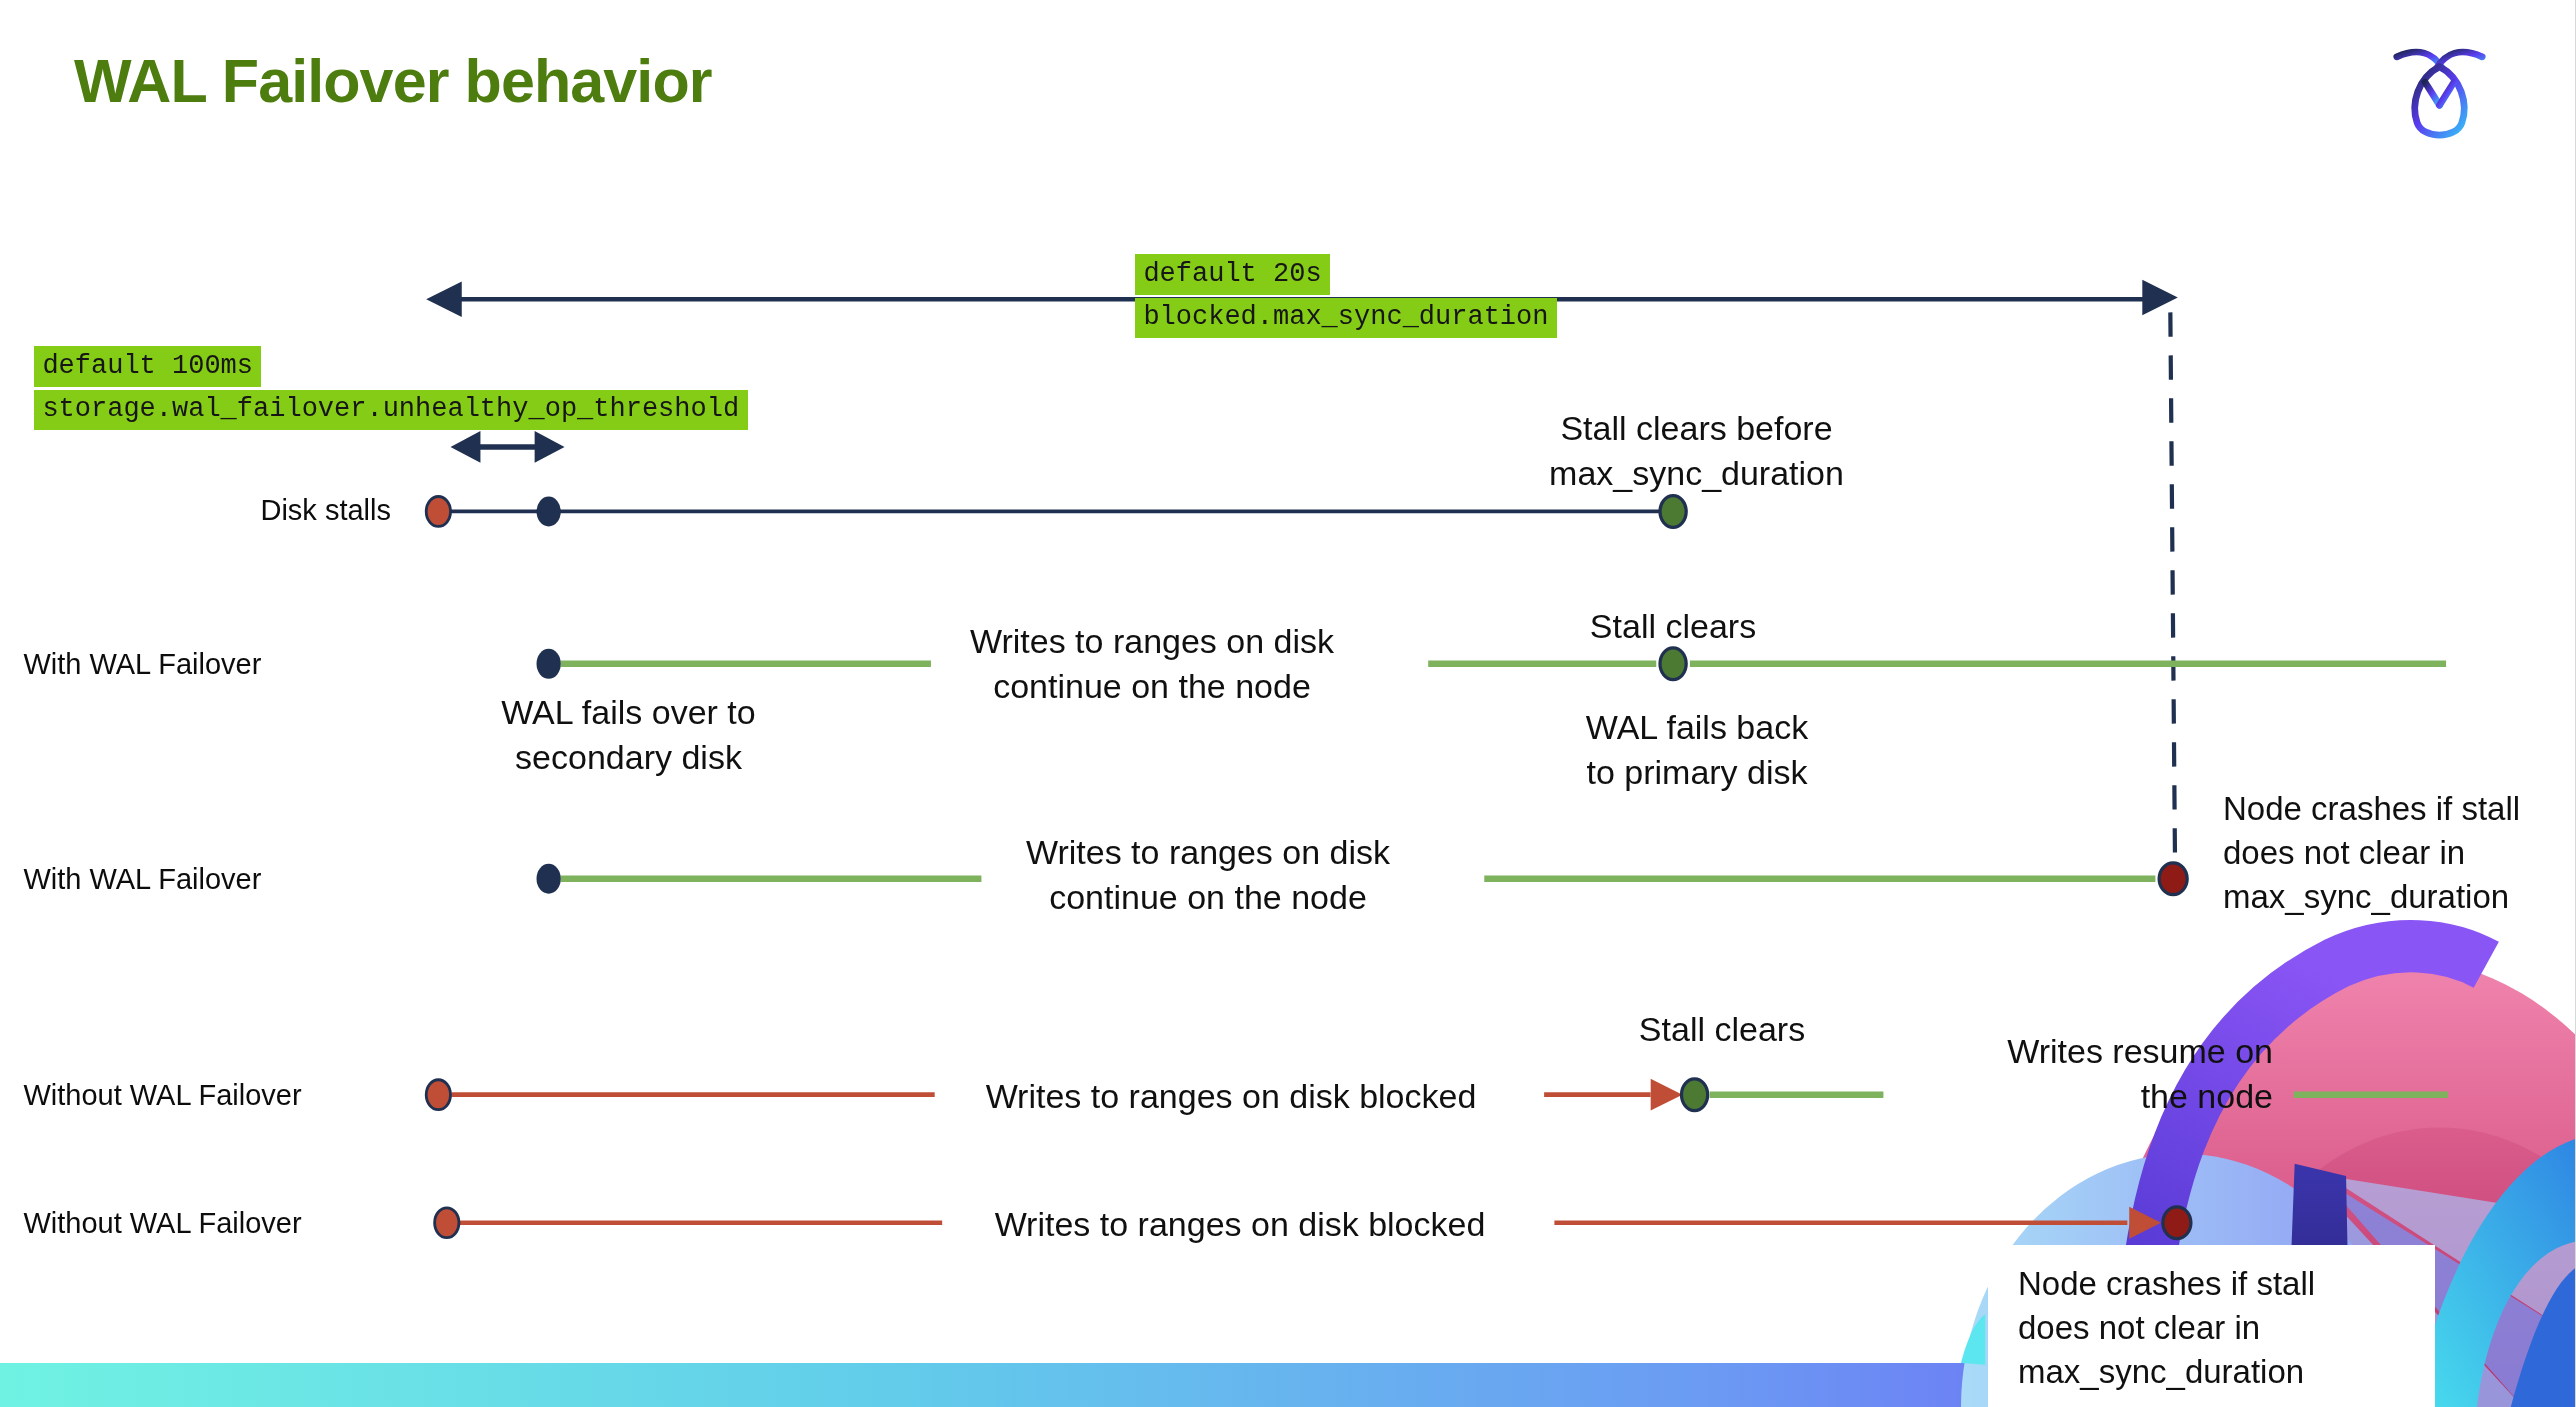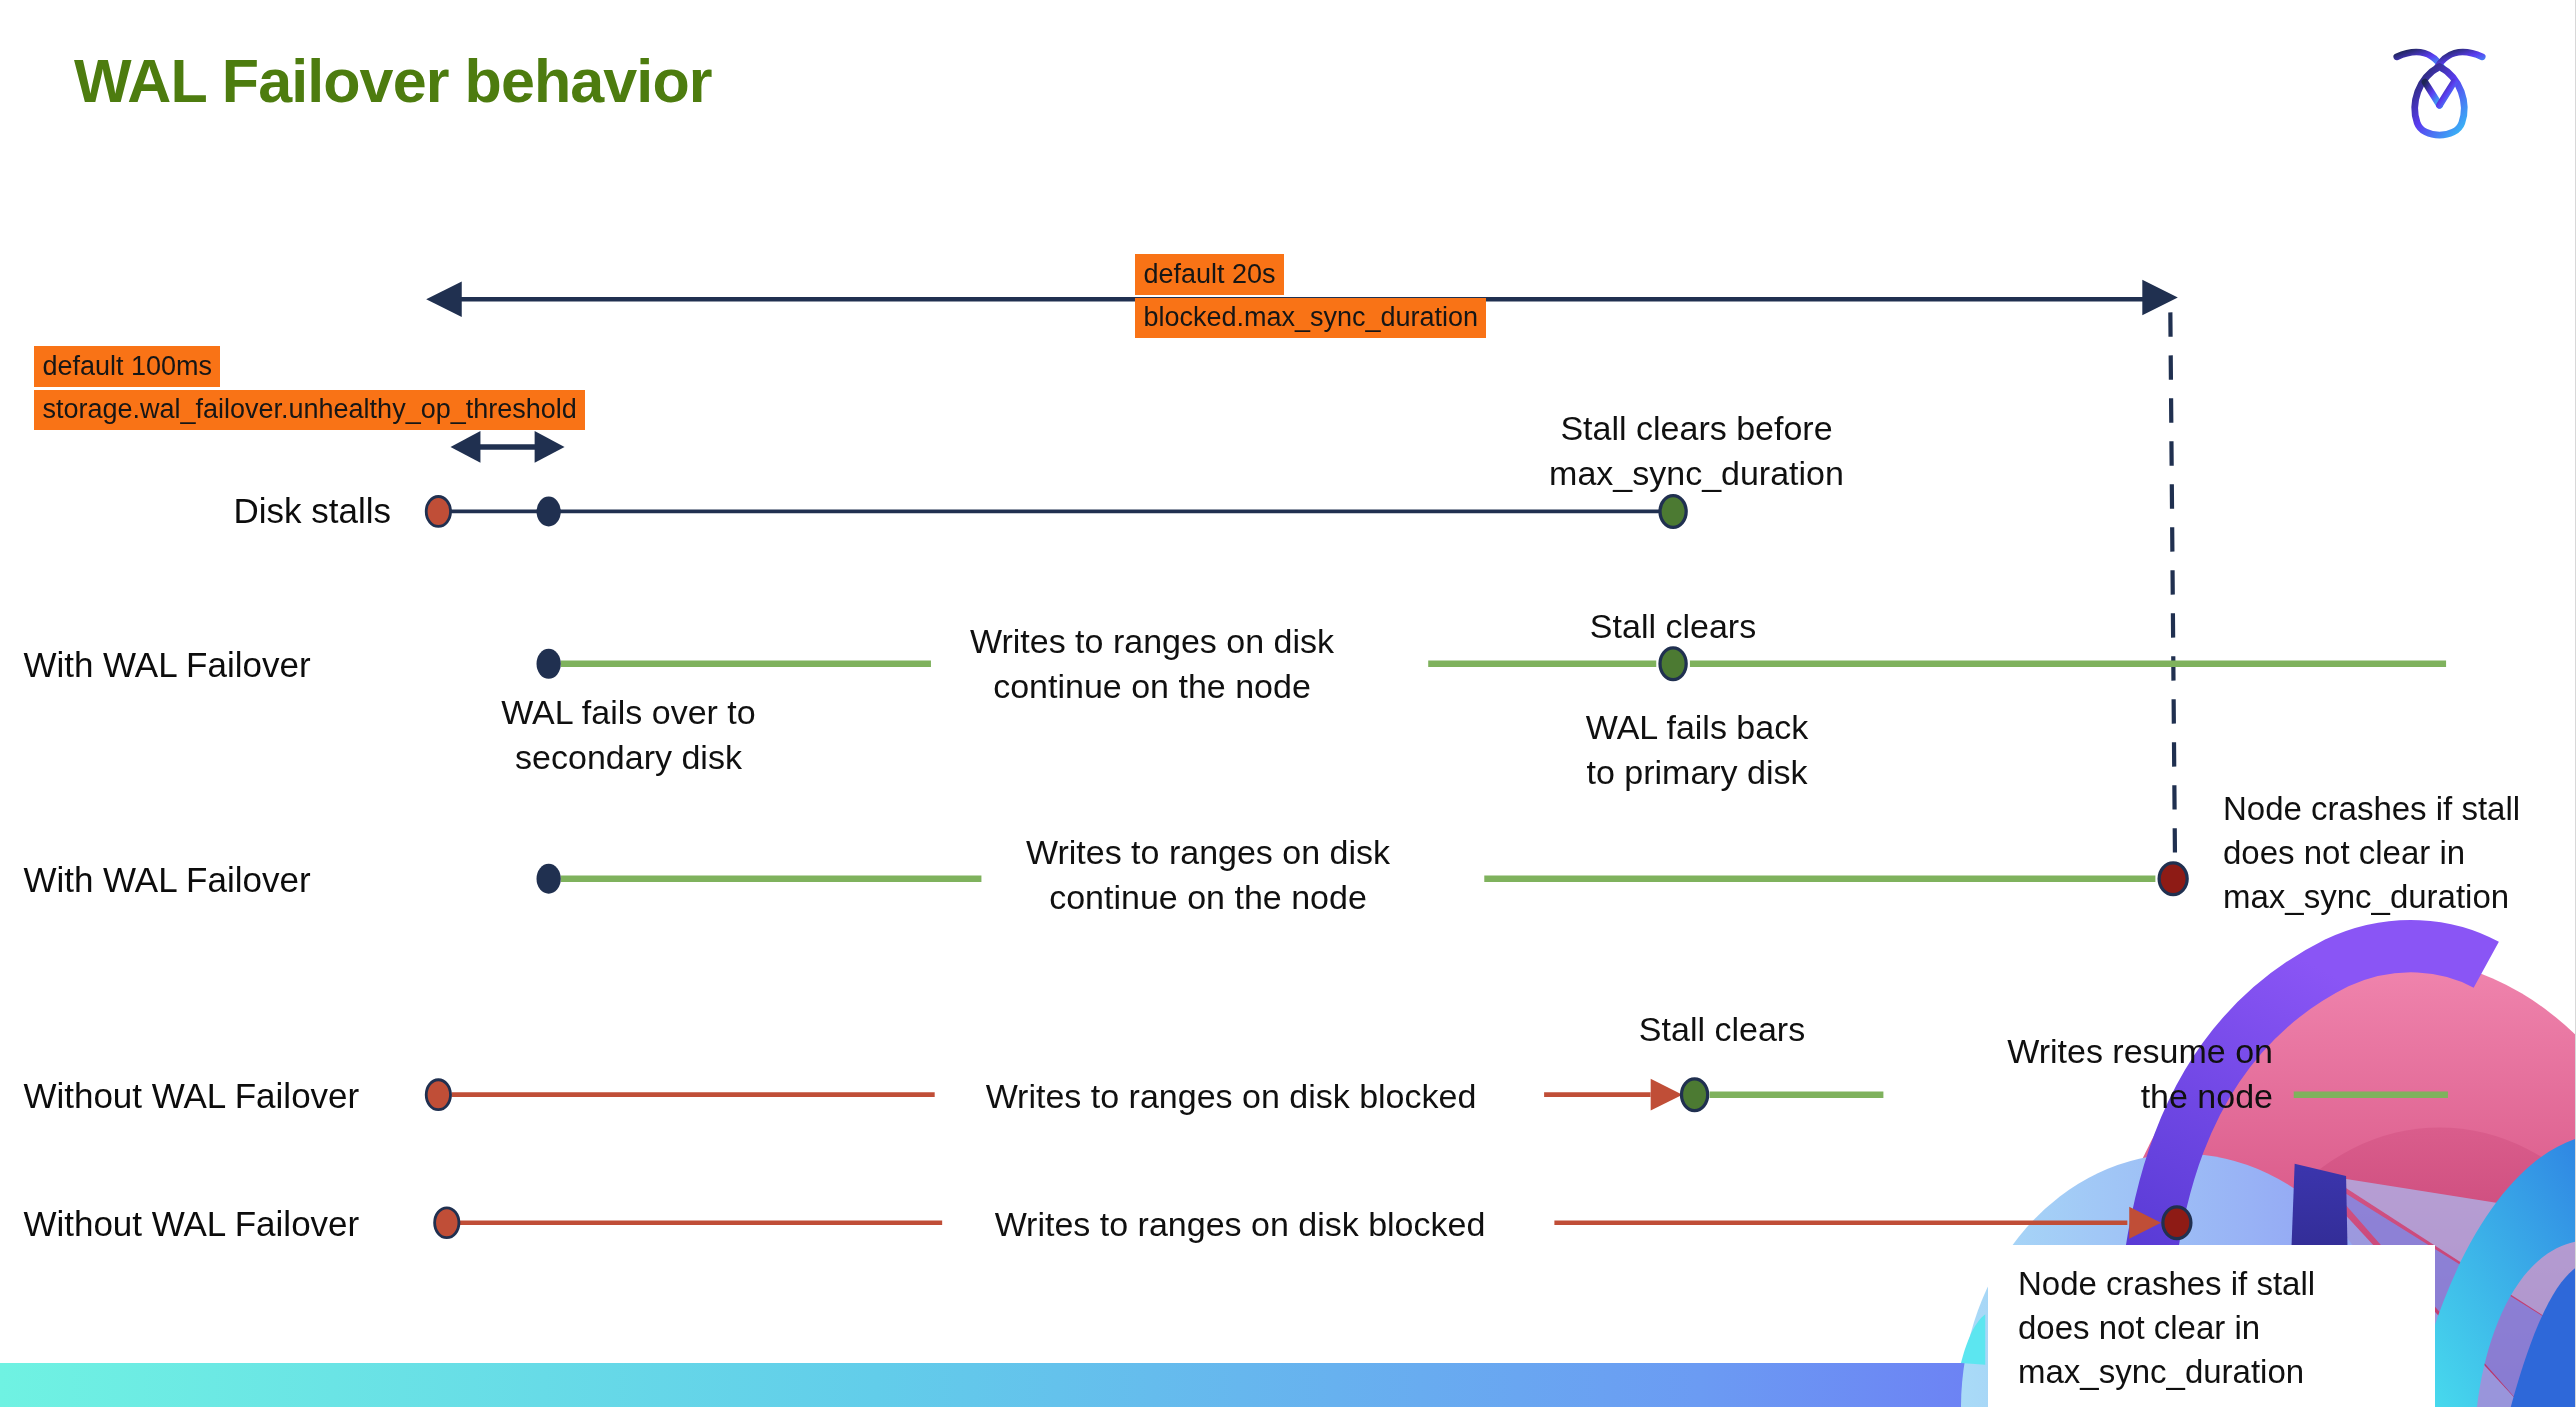--- a/index.html
+++ b/index.html
@@ -11,27 +11,27 @@
     position:absolute;left:62px;top:34px;font-size:61px;font-weight:800;letter-spacing:-0.9px;color:#4d7c0f;margin:12px;
   }
   .logo{position:absolute;left:2391px;top:43px;width:97px;height:112px;}
   .art,.diagram{position:absolute;left:0;top:0;width:2576px;height:1408px;pointer-events:none;}
   .footer-bar{
     position:absolute;left:0;bottom:0;width:2576px;height:45px;
     background:linear-gradient(90deg,#6ff2e2 0%,#62cdea 34%,#6b9bf3 66%,#6e6cf5 86%,#7150f2 100%);
   }
   .code-group{position:absolute;}
   .code-line{
-    display:table;background:#f97316;font-family:Liberation Sans, sans-serif;
+    display:table;background:#84cc16;font-family:Liberation Mono, monospace;
     font-size:27px;line-height:37px;padding:1.9px 8.4px;color:#161616;margin-bottom:2.8px;white-space:pre;
   }
   .ann{
     position:absolute;font-size:34px;line-height:45px;color:#101010;text-align:center;white-space:pre-line;
   }
-  .row-label{position:absolute;font-size:35px;line-height:41px;color:#0c0c0c;white-space:nowrap;}
+  .row-label{position:absolute;font-size:29px;line-height:41px;color:#0c0c0c;white-space:nowrap;}
   .crash-box{
     position:absolute;left:1988px;top:1245px;width:447px;height:163px;background:#ffffff;
   }
   .crash-box .ann{position:static;display:block;text-align:left;padding:17px 0 0 30px;font-size:33px;line-height:44px;}
   .left-align{text-align:left;font-size:33px;line-height:44px;}
 </style>
 </head>
 <body>
 
 <div class="stage">

